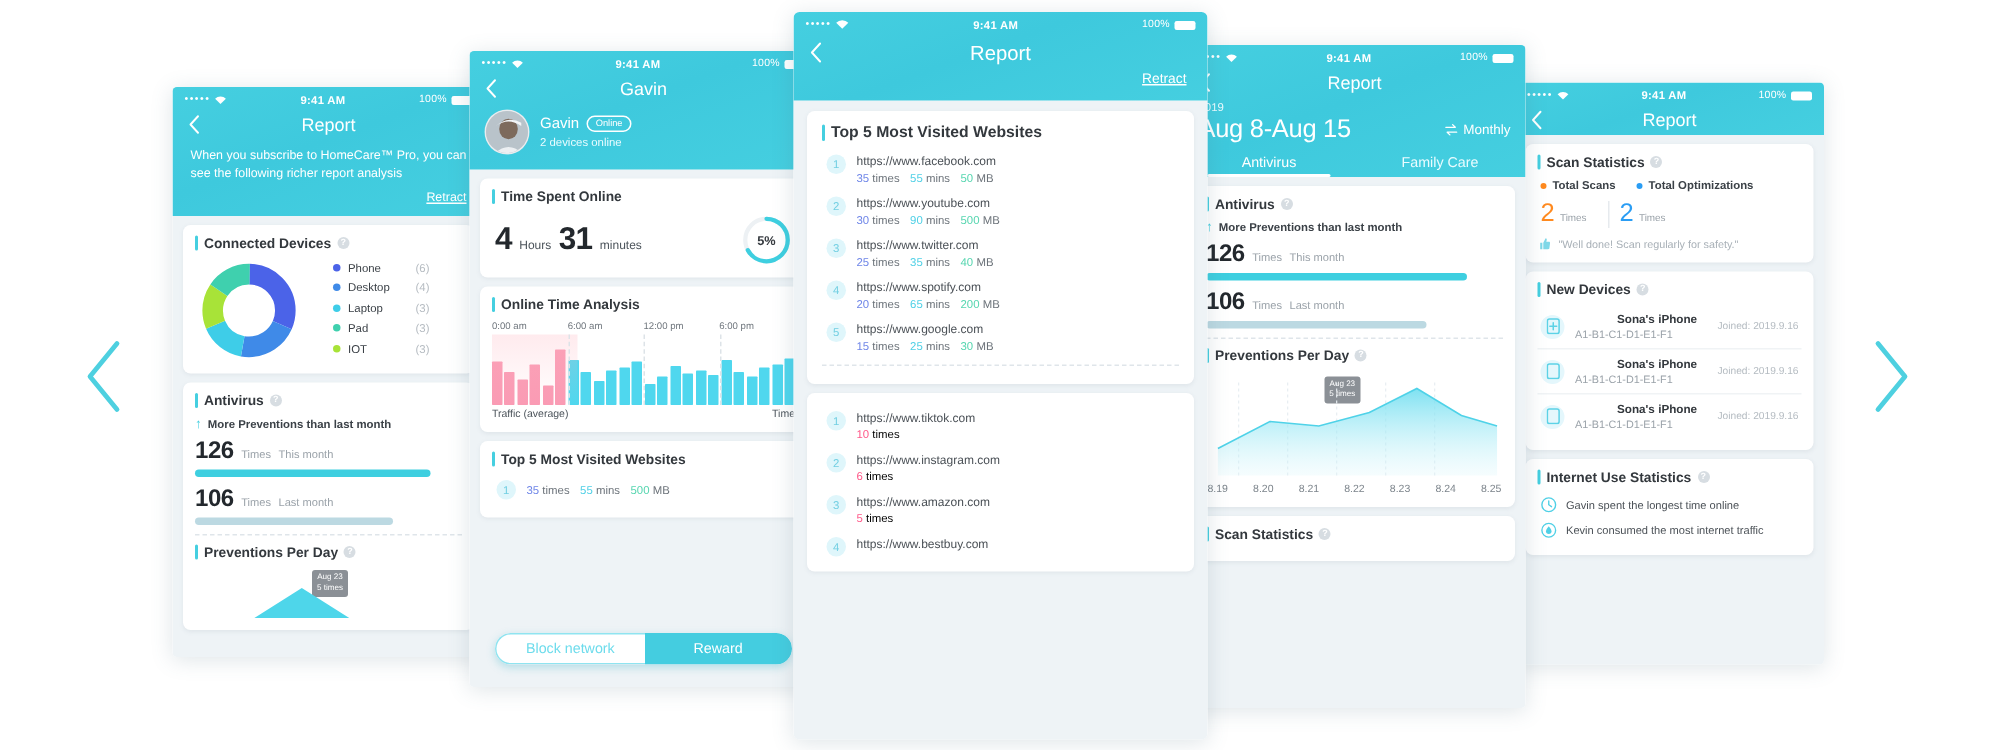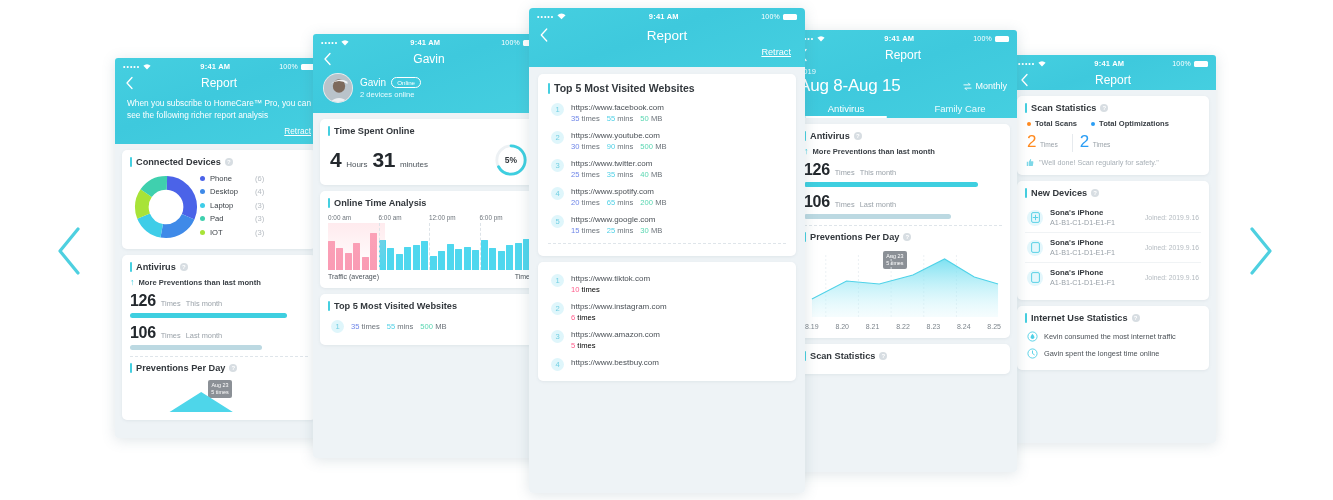--- a/index.html
+++ b/index.html
@@ -69,21 +69,21 @@
     display:flex; align-items:center; gap:4px;
     font-size: 9.2px; font-weight: 700; color:#33383d; margin-bottom: 5px;
   }
   .tick { width:2px; height:10px; background:#45cfe0; border-radius:1px; display:inline-block; }
   .qmark {
     width: 8px; height: 8px; border-radius: 50%; background:#d7dde2; color:#fff;
     font-size: 6px; line-height: 8px; text-align:center; display:inline-block; font-weight:700;
   }
 
   
-  .donut-row { display:flex; align-items:center; gap: 2px; padding: 2px 0 0 4px; }
+  .donut-row { display:flex; align-items:center; gap: 24px; padding: 2px 0 0 4px; }
   .legend { font-size: 7.6px; color:#3b4147; }
   .legend-row { display:flex; align-items:center; gap:5px; margin-bottom: 4.5px; }
   .legend .dot { width:5px; height:5px; border-radius:50%; display:inline-block; }
   .legend .nm { min-width: 40px; }
   .legend .ct { color:#b6bcc2; }
 
   
   .av-sub { display:flex; align-items:center; gap:4px; font-size:7.6px; color:#3b4147; font-weight:600; margin: 2px 0 5px 0; }
   .av-up { color:#45cfe0; font-size: 9px; }
   .big-row { display:flex; align-items:baseline; gap:5px; }
@@ -195,21 +195,21 @@
   .scan-n .u { font-size: 6.6px; color:#9aa2a9; }
   .scan-div { position:absolute; left: 47px; top: 3px; bottom: 3px; width:1px; background:#e6eaee; }
   .quote { display:flex; align-items:center; gap:5px; font-size:7.2px; color:#a8b0b7; padding-top: 3px; }
 
   .dev-row { display:flex; align-items:center; gap:7px; padding: 5px 2px; border-bottom:1px solid #f0f3f5; }
   .dev-row:last-child { border-bottom:none; }
   .dev-ic {
     width:16px; height:16px; border-radius:50%; background:#e4f7fc; flex:none;
     display:flex; align-items:center; justify-content:center;
   }
-  .dev-nm { font-size:7.8px; color:#33383d; font-weight:700; }
+  .dev-nm { font-size:7.8px; color:#33383d; font-weight:700;margin-left:28px; }
   .dev-mac { font-size:7.2px; color:#9aa2a9; margin-top:1px; }
   .dev-join { font-size:6.8px; color:#b4bbc1; margin-left:auto; white-space:nowrap; }
 
   .ius-row { display:flex; align-items:center; gap:6px; font-size:7.4px; color:#4a5056; padding: 3px 2px; }
   .ius-ic { width:11px; height:11px; flex:none; }
 </style>
 </head>
 <body>
 
 <div class="stage">
@@ -461,20 +461,24 @@
             <div class="rank-meta">
               <span class="m-times"><b>35</b> <span>times</span></span>
               <span class="m-mins"><b>55</b> <span>mins</span></span>
               <span class="m-mb"><b>500</b> <span>MB</span></span>
             </div>
           </div>
         </div>
       </div>
     </div>
 
+    <div class="toggle-wrap">
+      <div class="tg a">Block network</div>
+      <div class="tg b">Reward</div>
+    </div>
   </div>
 
   <div class="phone p3">
     <div class="hdr">
       <div class="statusbar">
         <div class="sb-left">
           <span class="dots">•••••</span>
           <svg width="9" height="7" viewBox="0 0 8 6">
               <path d="M4 5.4 L0.4 1.8 A5 5 0 0 1 7.6 1.8 Z" fill="#fff"></path>
             </svg>
@@ -807,28 +811,28 @@
 
       <div class="card">
         <div class="card-title">
           <i class="tick"></i>
             <span>Internet Use Statistics</span>
           <span class="qmark">?</span>
         </div>
         <div class="ius-row">
           <svg class="ius-ic" viewBox="0 0 12 12">
               <circle cx="6" cy="6" r="5" fill="none" stroke="#4fd0e6" stroke-width="1"></circle>
-              <path d="M6 3 C7.6 5 8 5.8 8 6.7 A2 2 0 0 1 4 6.7 C4 5.8 4.4 5 6 3Z" fill="#4fd0e6"></path>
-            </svg>
-          <span>Kevin consumed the most internet traffic</span>
+              <path d="M6 3.2V6l2 1.4" fill="none" stroke="#4fd0e6" stroke-width="1" stroke-linecap="round"></path>
+            </svg>
+          <span>Gavin spent the longest time online</span>
         </div>
         <div class="ius-row">
           <svg class="ius-ic" viewBox="0 0 12 12">
               <circle cx="6" cy="6" r="5" fill="none" stroke="#4fd0e6" stroke-width="1"></circle>
-              <path d="M6 3.2V6l2 1.4" fill="none" stroke="#4fd0e6" stroke-width="1" stroke-linecap="round"></path>
-            </svg>
-          <span>Gavin spent the longest time online</span>
+              <path d="M6 3 C7.6 5 8 5.8 8 6.7 A2 2 0 0 1 4 6.7 C4 5.8 4.4 5 6 3Z" fill="#4fd0e6"></path>
+            </svg>
+          <span>Kevin consumed the most internet traffic</span>
         </div>
       </div>
     </div>
   </div>
 
 </div>
 
 </body></html>

